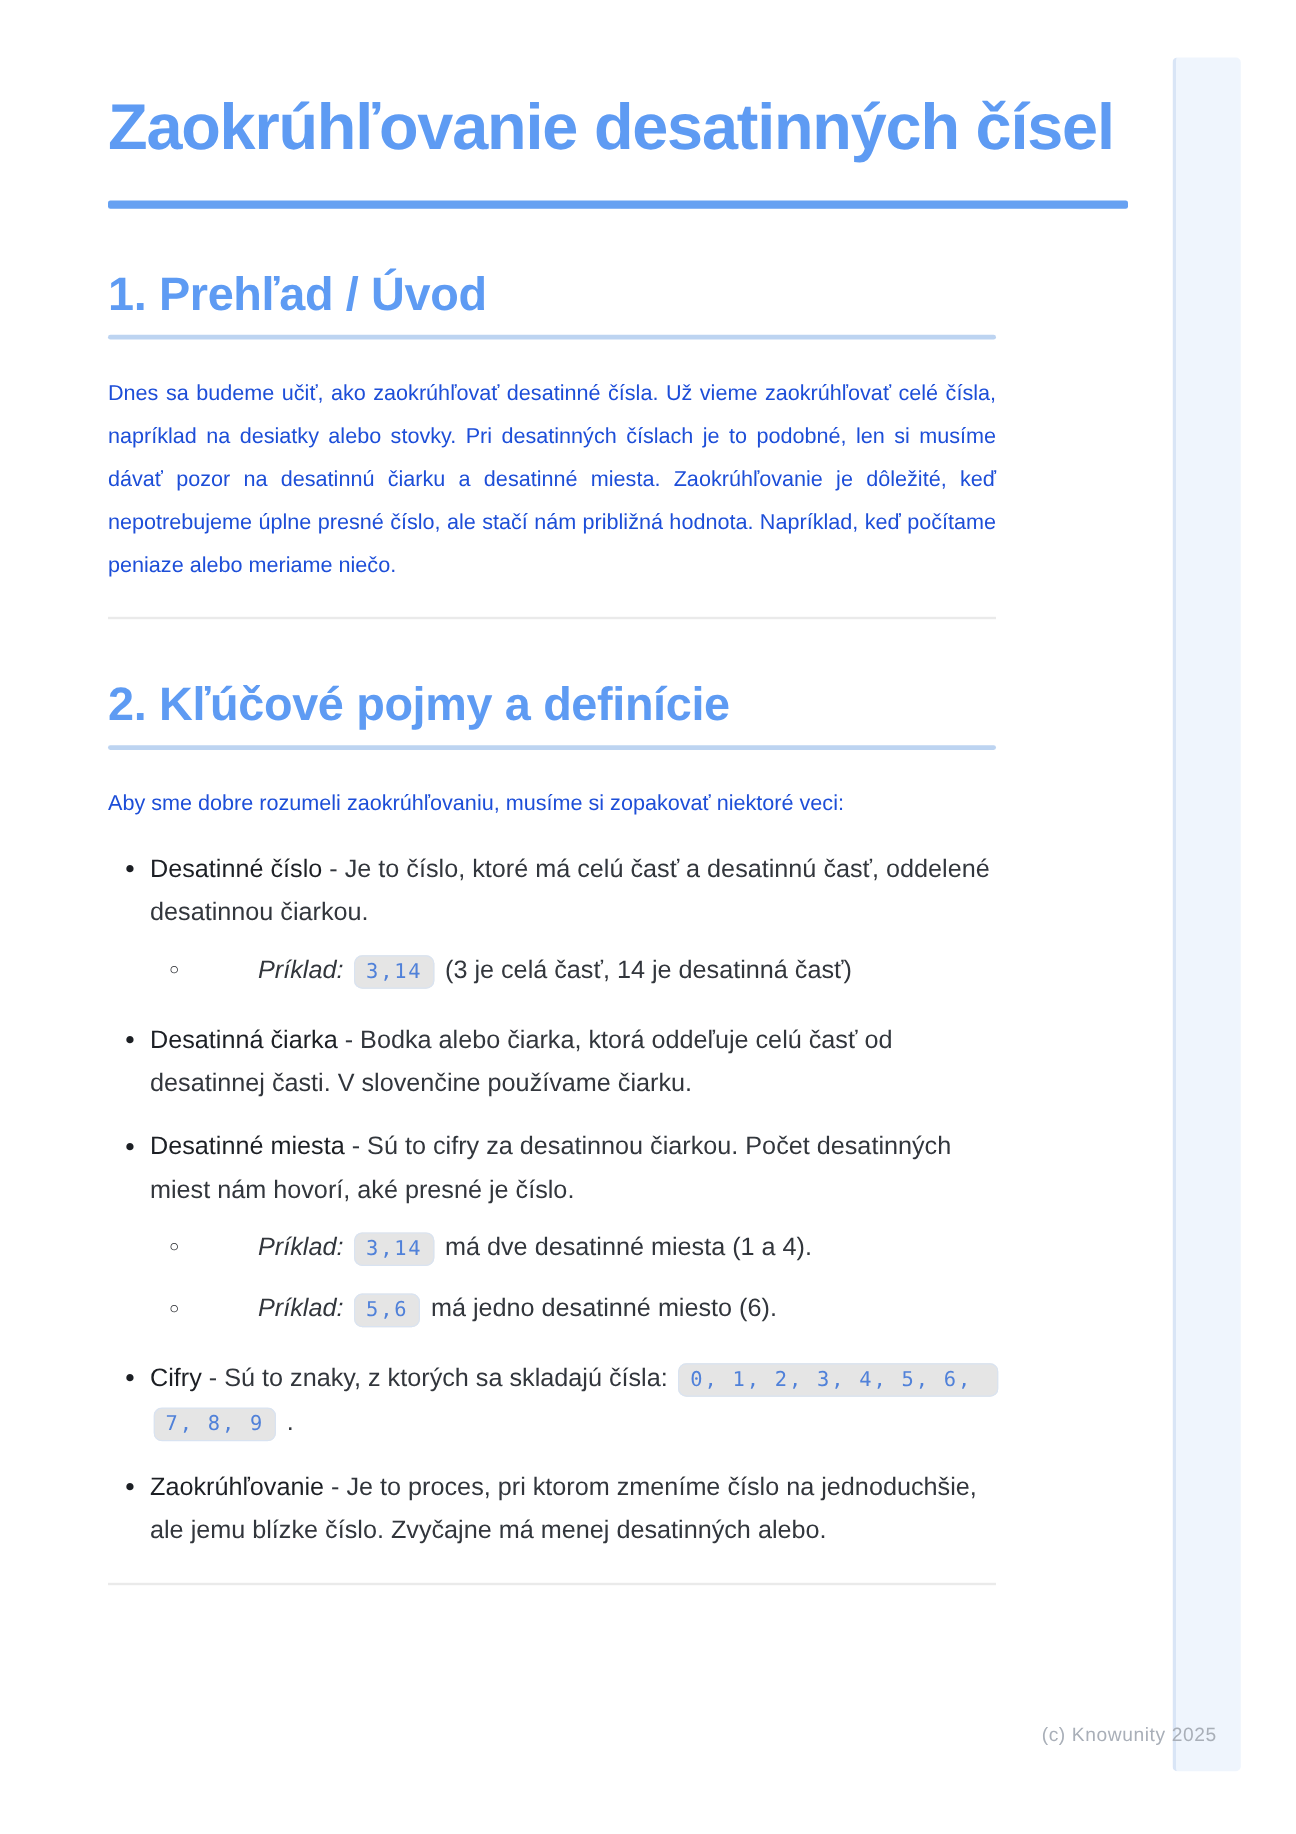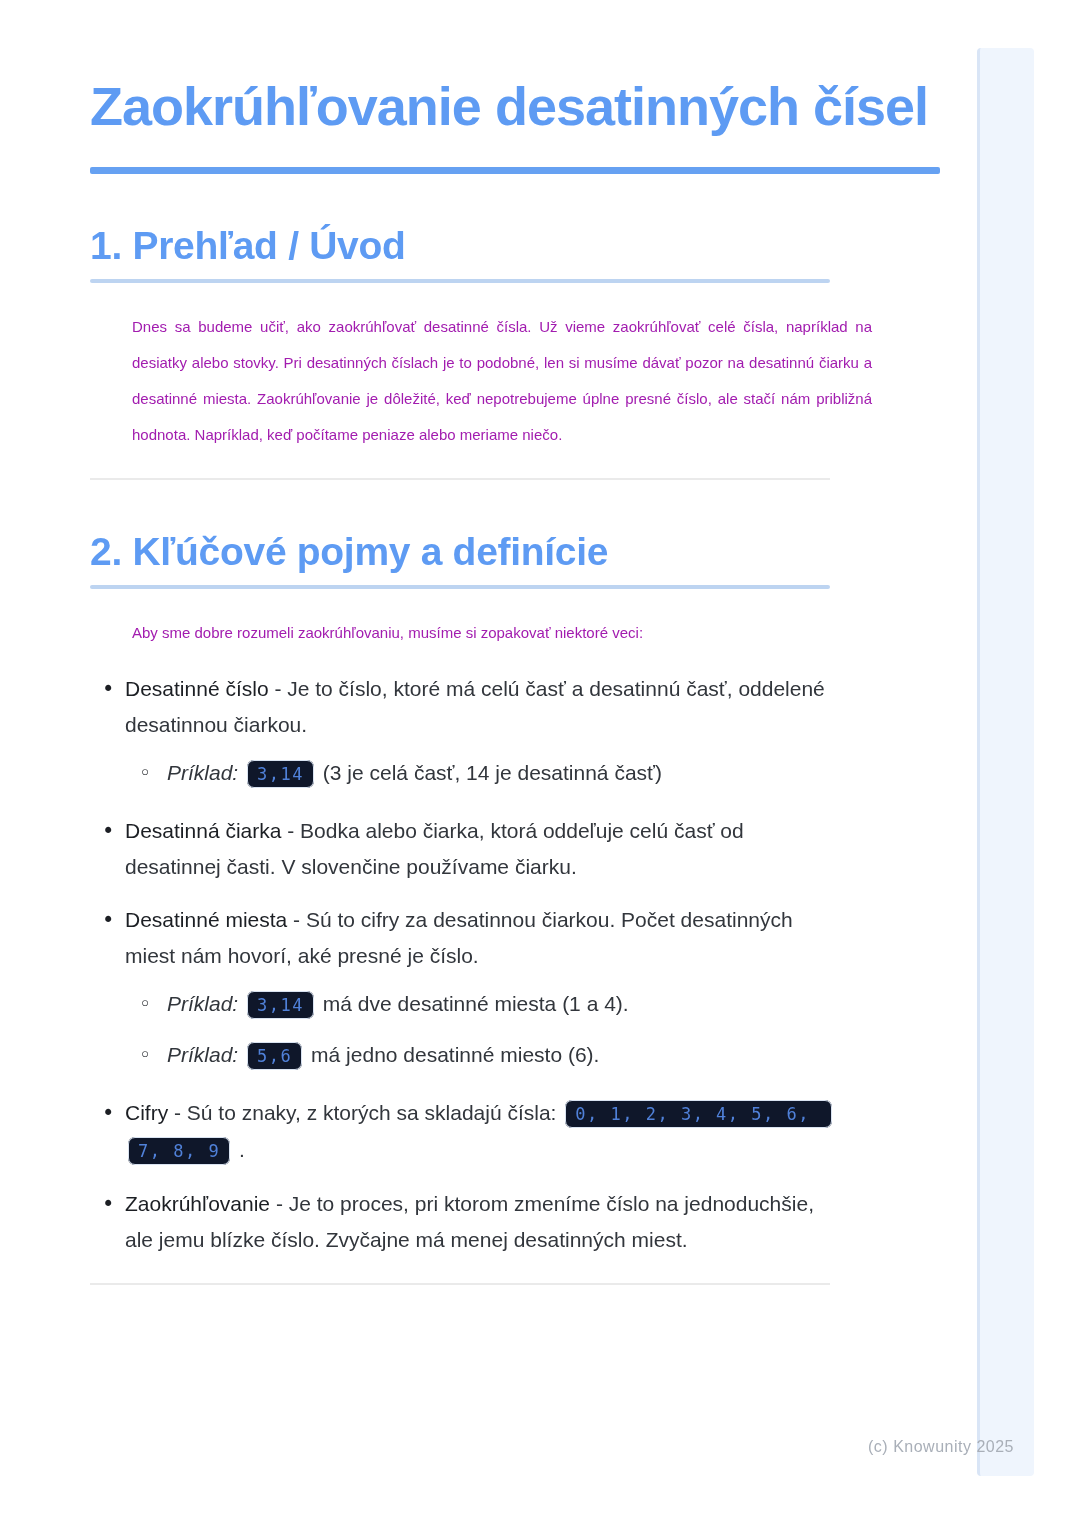--- a/index.html
+++ b/index.html
@@ -57,24 +57,23 @@
   .heading-underline {
     margin-top: 13px;
     width: 740px;
     height: 4px;
     background: #BDD4F1;
     border-radius: 2px;
   }
   p.body-text {
     margin-top: 26px;
     width: 740px;
-    font-size: 15px;
+    font-size: 18px;
     line-height: 36px;
-    color: #a21caf;
-    margin-left: 42px;
+    color: #1d4ed8;
   }
   p.justified { text-align: justify; }
   hr.divider {
     border: none;
     height: 2px;
     background: #EAEAEA;
     width: 740px;
     margin-top: 25px;
   }
   ul.terms {
@@ -112,27 +111,27 @@
   }
   ul.examples > li::before {
     content: "\25E6";
     position: absolute;
     left: 4px;
     top: 0;
     font-size: 21px;
     color: #1C1F24;
     font-family: "DejaVu Sans", sans-serif;
   }
-  .example-label { font-style: italic; color: #32363C; }
+  .example-label { font-style: italic; color: #32363C; margin-left: 48px; }
   code.chip {
     font-family: "DejaVu Sans Mono", monospace;
     font-size: 17px;
     letter-spacing: 1.5px;
     color: #5081D9;
-    background: #0f172a;
+    background: #e5e5e5;
     border: 1px solid #D9E3F1;
     border-radius: 7px;
     padding: 3px 9px;
     margin: 0 3px;
     white-space: pre-wrap;
     -webkit-box-decoration-break: clone;
     box-decoration-break: clone;
   }
   .page-footer {
     position: absolute;
@@ -186,21 +185,21 @@
           <li><span class="example-label">Príklad:</span> <code class="chip">3,14</code><span> má dve desatinné miesta (1 a 4).</span></li>
           <li><span class="example-label">Príklad:</span> <code class="chip">5,6</code><span> má jedno desatinné miesto (6).</span></li>
         </ul>
       </li>
 
       <li>
         <span class="term">Cifry</span><span> - </span><span>Sú to znaky, z ktorých sa skladajú čísla: </span><code class="chip">0, 1, 2, 3, 4, 5, 6, 7, 8, 9</code><span> .</span>
       </li>
 
       <li>
-        <span class="term">Zaokrúhľovanie</span><span> - </span><span>Je to proces, pri ktorom zmeníme číslo na jednoduchšie, ale jemu blízke číslo. Zvyčajne má menej desatinných miest.</span>
+        <span class="term">Zaokrúhľovanie</span><span> - </span><span>Je to proces, pri ktorom zmeníme číslo na jednoduchšie, ale jemu blízke číslo. Zvyčajne má menej desatinných alebo.</span>
       </li>
 
     </ul>
   </section>
 
   <hr class="divider">
 
 
 </main>
 

